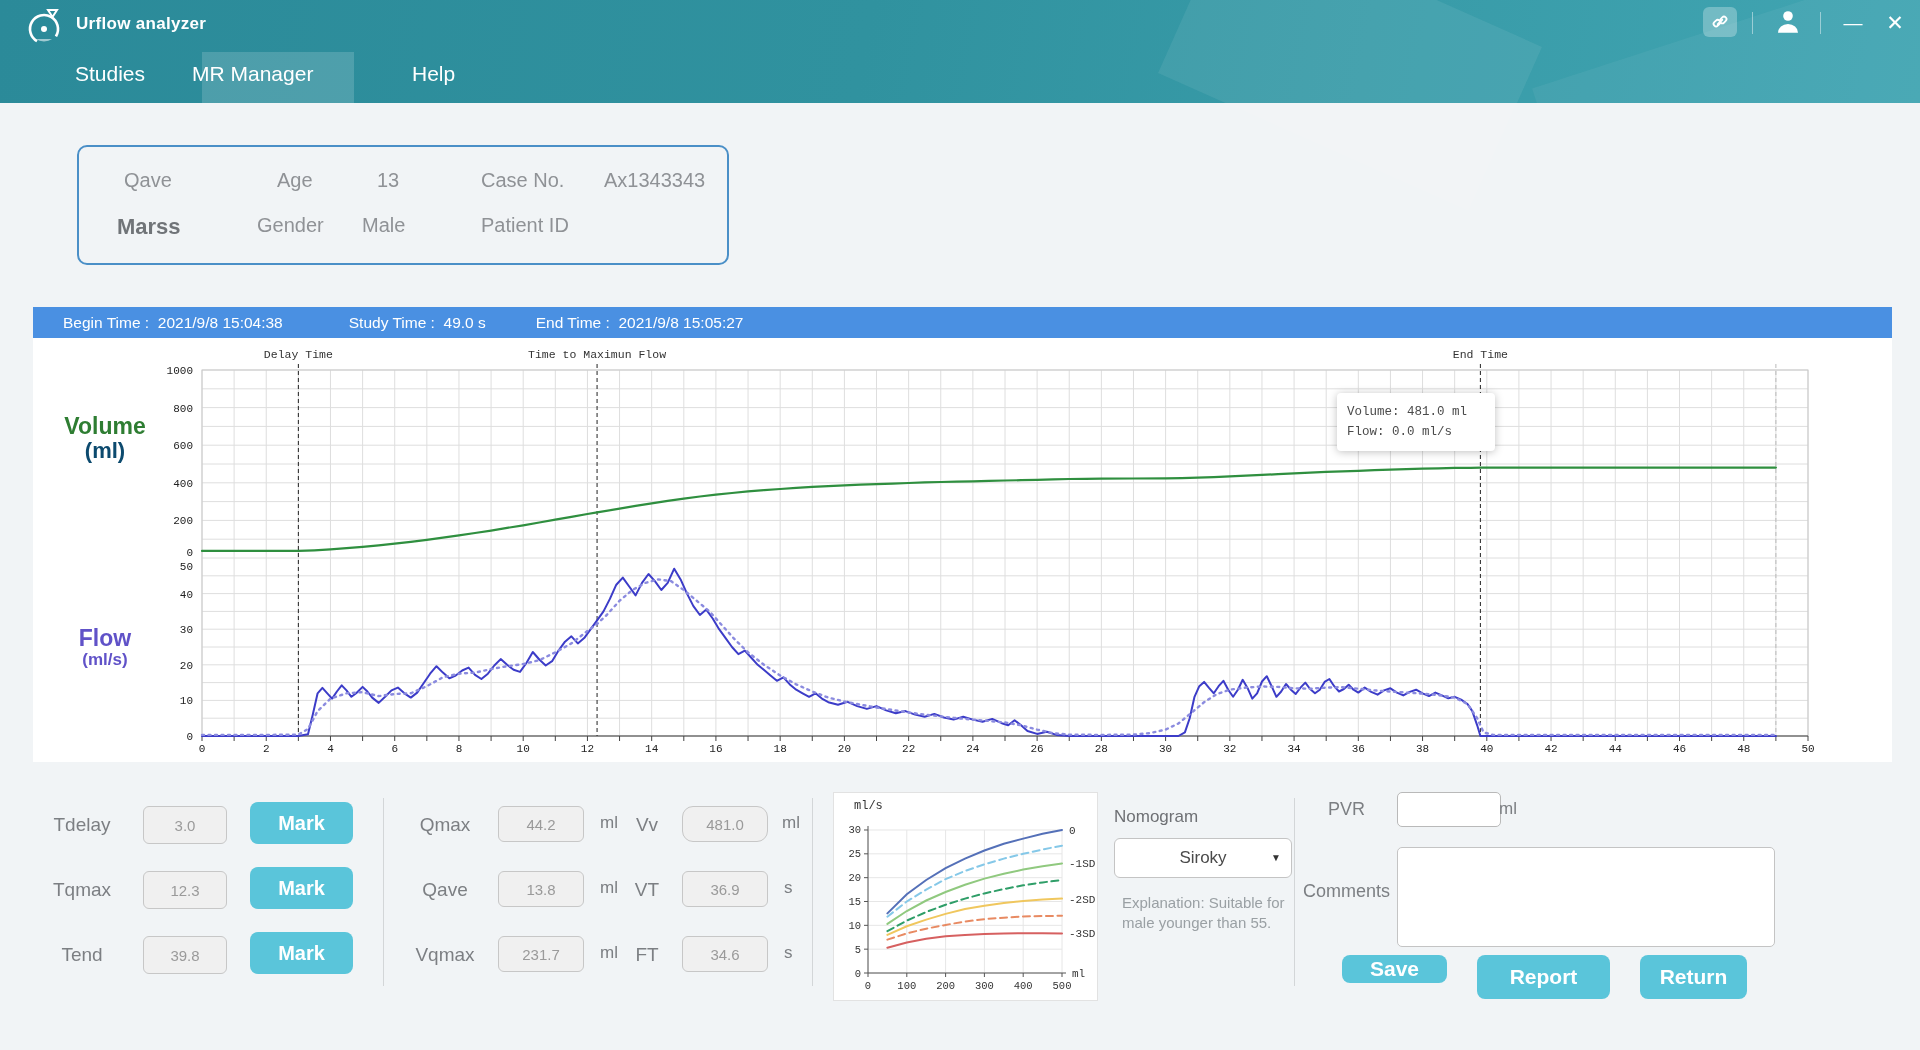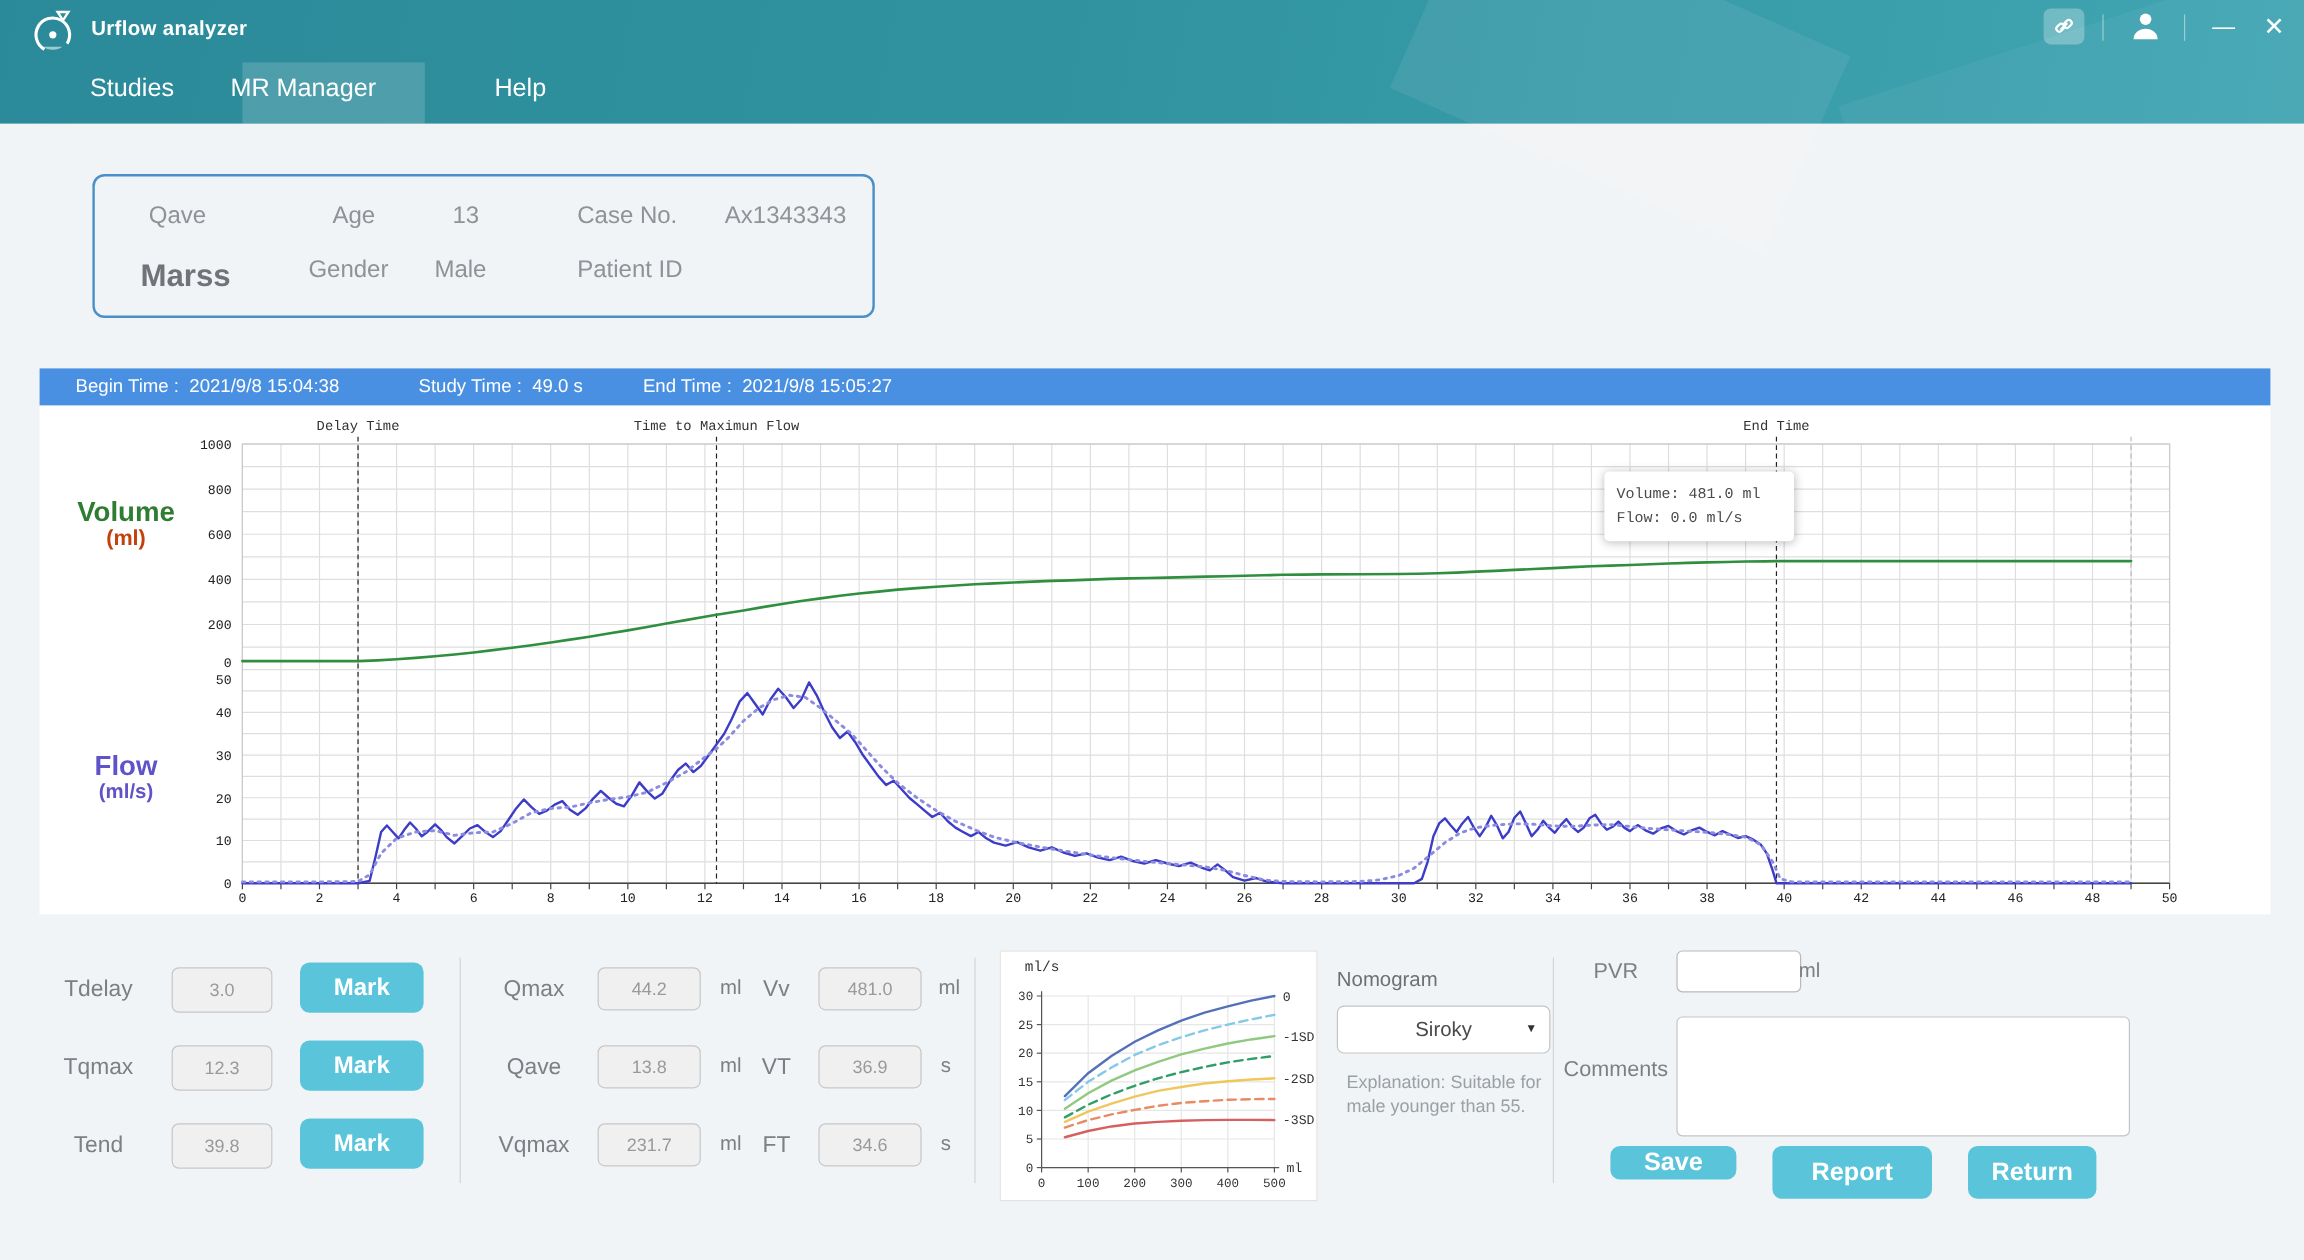--- a/index.html
+++ b/index.html
@@ -17,30 +17,30 @@
   .nav-item{top:62px;color:#fff;font-size:21px;cursor:pointer;}
   .nav-active-bg{left:202px;top:52px;width:152px;height:51px;background:rgba(255,255,255,0.16);}
   .win-sep{top:12px;width:1px;height:22px;background:rgba(255,255,255,0.45);}
   .win-glyph{color:#fff;font-size:19px;line-height:46px;text-align:center;width:34px;height:46px;cursor:pointer;}
   .link-btn{left:1703px;top:7px;width:34px;height:30px;background:rgba(255,255,255,0.28);border-radius:6px;
             display:flex;align-items:center;justify-content:center;cursor:pointer;}
   
   .patient-box{left:77px;top:145px;width:648px;height:116px;border:2px solid #4a8fc7;border-radius:10px;background:transparent;}
   .p-lab{position:absolute;color:#8f9296;font-size:20px;white-space:nowrap;}
   .p-val{position:absolute;color:#8f9296;font-size:20px;white-space:nowrap;}
-  .p-name{color:#707478;font-weight:700;font-size:26px;}
+  .p-name{color:#707478;font-weight:700;font-size:22px;}
   
   .timebar{left:33px;top:307px;width:1859px;height:31px;background:#4a90e2;color:#fff;
            font-size:15.5px;display:flex;align-items:center;}
   .timebar span{white-space:pre;}
   
   .chart-panel{left:33px;top:338px;width:1859px;height:424px;background:#fff;}
   .axis-side{position:absolute;text-align:center;width:120px;}
   .vol-title{color:#2e7d32;font-weight:700;font-size:23px;line-height:24px;}
-  .vol-unit{color:#c2410c;font-weight:700;font-size:18px;}
+  .vol-unit{color:#0c4a6e;font-weight:700;font-size:22px;}
   .flow-title{color:#6052c8;font-weight:700;font-size:23px;line-height:24px;}
   .flow-unit{color:#6052c8;font-weight:700;font-size:17px;}
   .tooltip{position:absolute;left:1304px;top:55px;width:138px;background:#fff;border-radius:4px;
            box-shadow:0 1px 8px rgba(0,0,0,0.25);padding:9px 10px;
            font-family:"Liberation Mono",monospace;font-size:12.5px;color:#4a4a4a;line-height:20px;}
   
   .b-lab{position:absolute;color:#7c7f83;font-size:19px;text-align:center;white-space:nowrap;}
   .g-input{position:absolute;background:#f0f0f0;border:1px solid #c7c7c7;border-radius:6px;
            color:#9a9a9a;font-size:15px;text-align:center;font-family:"Liberation Sans",sans-serif;}
   .w-input{position:absolute;background:#fff;border:1px solid #b9b9b9;border-radius:5px;
@@ -332,21 +332,21 @@
     <input class="g-input" style="left: 498px; top: 806px; width: 80px; height: 32px;" value="44.2">
     <span class="unit" style="left:600px;top:813px;">ml</span>
     <span class="b-lab" style="left:402px;top:879px;width:86px;">Qave</span>
     <input class="g-input" style="left: 498px; top: 871px; width: 80px; height: 32px;" value="13.8">
     <span class="unit" style="left:600px;top:878px;">ml</span>
     <span class="b-lab" style="left:402px;top:944px;width:86px;">Vqmax</span>
     <input class="g-input" style="left: 498px; top: 936px; width: 80px; height: 32px;" value="231.7">
     <span class="unit" style="left:600px;top:943px;">ml</span>
 
     <span class="b-lab" style="left:622px;top:814px;width:50px;">Vv</span>
-    <input class="g-input" style="left: 682px; top: 806px; width: 80px; height: 32px;" value="481.0">
+    <input class="g-input" style="left: 682px; top: 806px; width: 80px; height: 32px; border-radius: 11px;" value="481.0">
     <span class="unit" style="left:782px;top:813px;">ml</span>
     <span class="b-lab" style="left:622px;top:879px;width:50px;">VT</span>
     <input class="g-input" style="left: 682px; top: 871px; width: 80px; height: 32px;" value="36.9">
     <span class="unit" style="left:784px;top:878px;">s</span>
     <span class="b-lab" style="left:622px;top:944px;width:50px;">FT</span>
     <input class="g-input" style="left: 682px; top: 936px; width: 80px; height: 32px;" value="34.6">
     <span class="unit" style="left:784px;top:943px;">s</span>
   </div>
 
   <div class="vdiv" style="left:812px;top:798px;height:188px;"></div>

